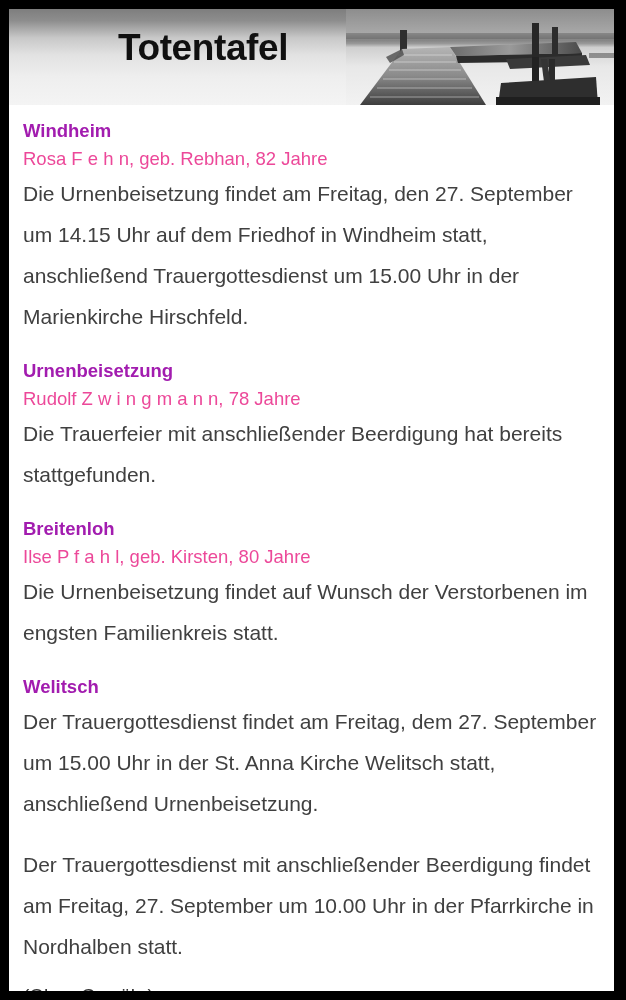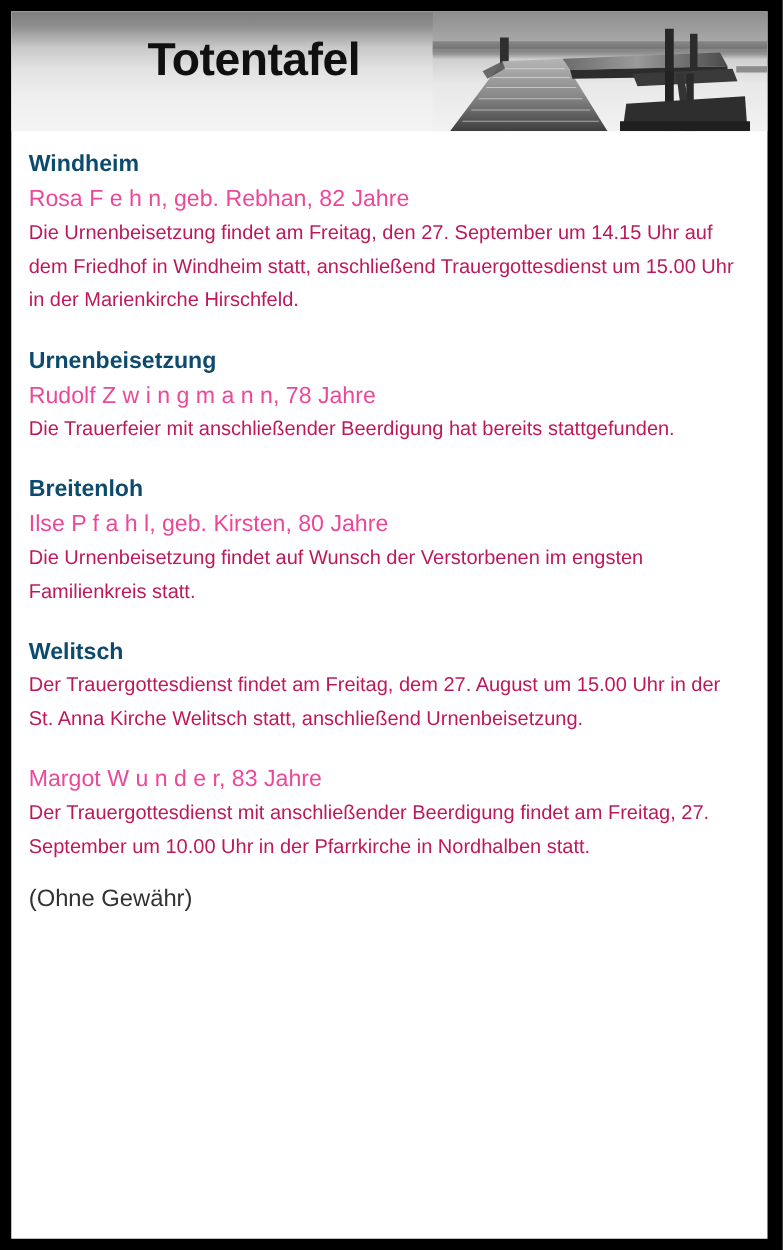--- a/index.html
+++ b/index.html
@@ -61,33 +61,33 @@
   .banner-photo svg { display: block; width: 100%; height: 100%; }
 
   
   .entries {
     padding: 12px 14px 0 14px;
   }
   .entry { margin-bottom: 20px; }
   .entry-place {
     font-size: 18.5px;
     font-weight: bold;
-    color: #0c4a6e;
+    color: #a21caf;
     line-height: 28px;
     white-space: nowrap;
   }
   .entry-person {
     font-size: 18.5px;
     color: #ec4899;
     line-height: 28px;
   }
   .entry-text {
-    font-size: 16px;
-    color: #be185d;
-    line-height: 27px;
+    font-size: 21px;
+    color: #404040;
+    line-height: 41px;
   }
   .footer-note {
     padding: 0 14px;
     margin-top: 10px;
     font-size: 19px;
     color: #333333;
     line-height: 18px;
   }
 </style>
 </head>
@@ -173,25 +173,24 @@
 
 
     <div class="entry">
       <div class="entry-place">Breitenloh</div>
       <div class="entry-person">Ilse P f a h l, geb. Kirsten, 80 Jahre</div>
       <div class="entry-text">Die Urnenbeisetzung findet auf Wunsch der Verstorbenen im engsten Familienkreis statt.</div>
     </div>
 
     <div class="entry">
       <div class="entry-place">Welitsch</div>
-      <div class="entry-text">Der Trauergottesdienst findet am Freitag, dem 27. August um 15.00 Uhr in der St. Anna Kirche Welitsch statt, anschließend Urnenbeisetzung.</div>
+      <div class="entry-text">Der Trauergottesdienst findet am Freitag, dem 27. September um 15.00 Uhr in der St. Anna Kirche Welitsch statt, anschließend Urnenbeisetzung.</div>
     </div>
 
     <div class="entry">
-      <div class="entry-person">Margot W u n d e r, 83 Jahre</div>
       <div class="entry-text">Der Trauergottesdienst mit anschließender Beerdigung findet am Freitag, 27. September um 10.00 Uhr in der Pfarrkirche in Nordhalben statt.</div>
     </div>
 
   </div>
 
   <div class="footer-note">(Ohne Gewähr)</div>
 
 </div>
 
 </body></html>

